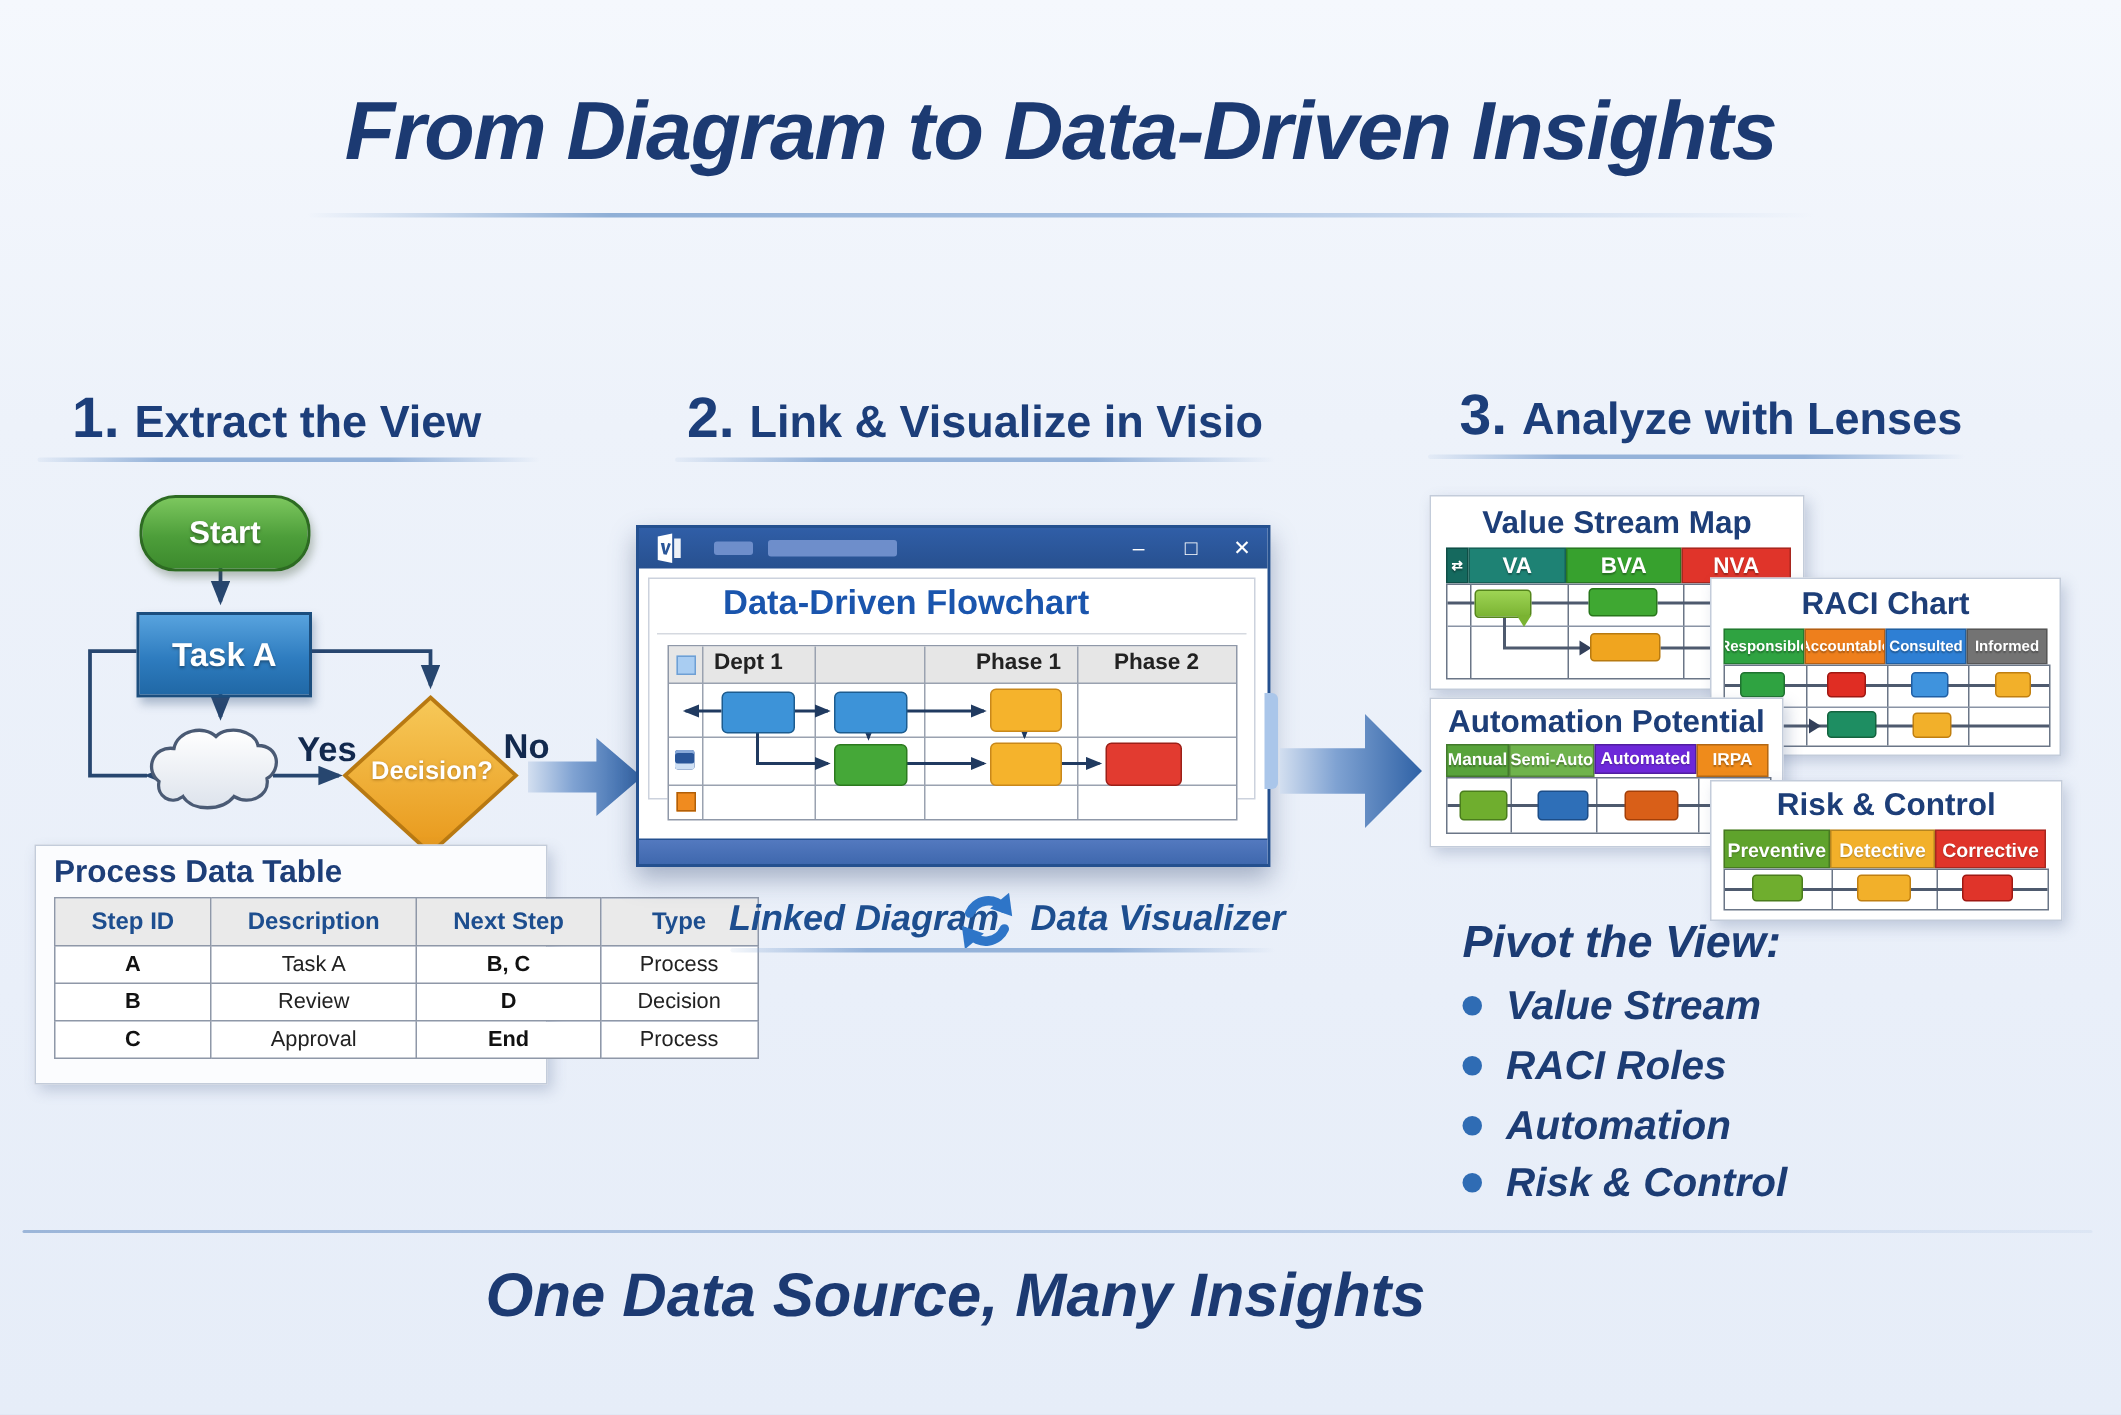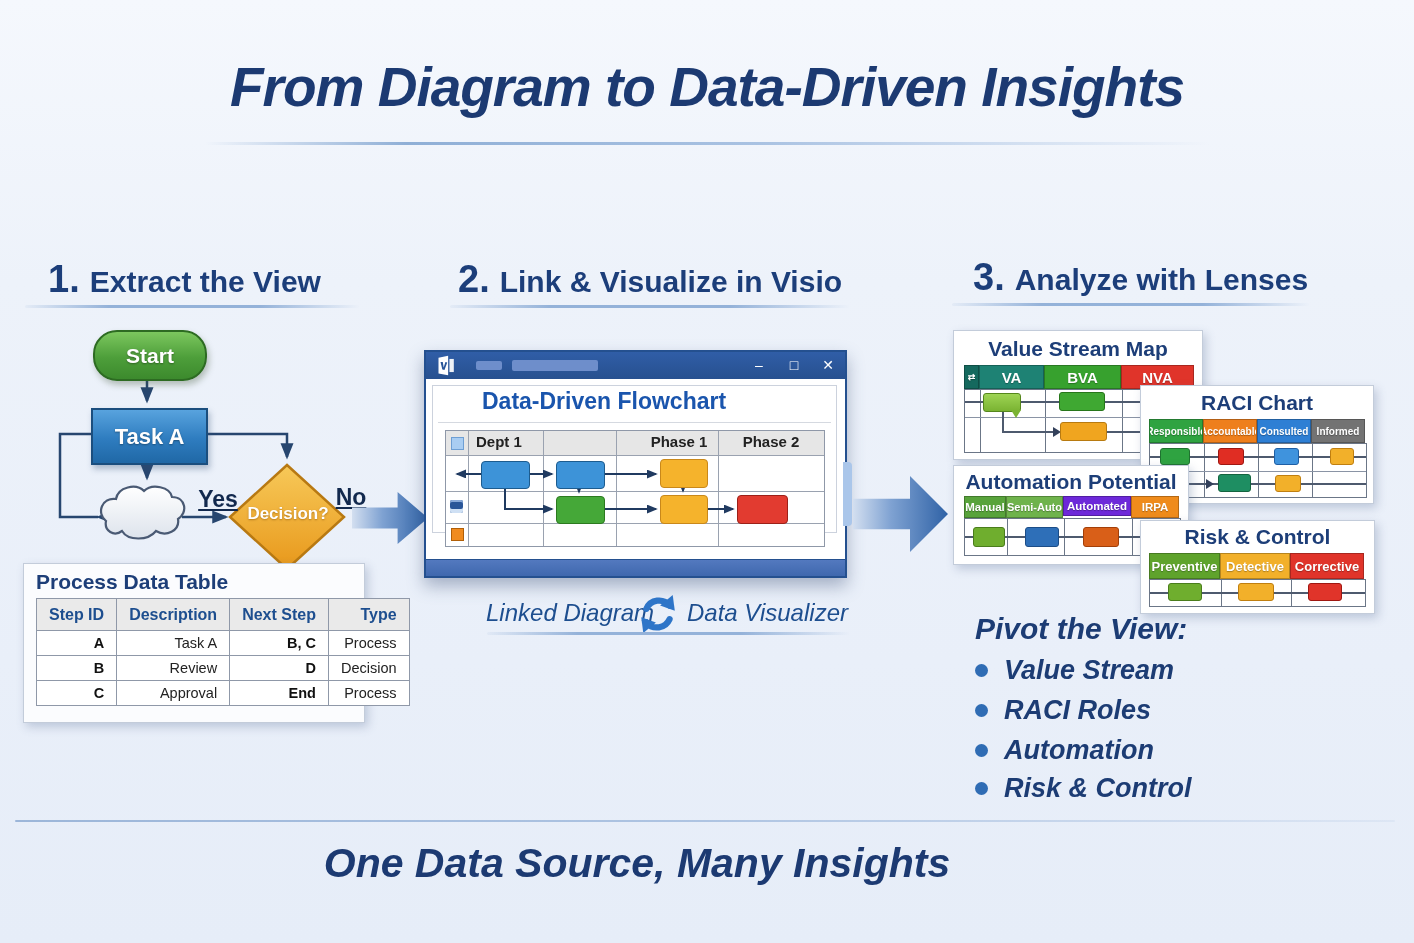--- a/index.html
+++ b/index.html
@@ -20,50 +20,50 @@
   
   .fc-start{left:93px;top:330px;width:110px;height:47px;border-radius:24px;
     background:linear-gradient(180deg,#7cc75e,#4d9e3a 55%,#3c8a2d);border:2px solid #2d6b22;
     color:#fff;font-size:21px;font-weight:bold;display:flex;align-items:center;justify-content:center;
     box-shadow:2px 4px 6px rgba(70,90,60,.35);text-shadow:0 1px 2px rgba(0,0,0,.35);}
   .fc-task{left:91px;top:408px;width:113px;height:53px;
     background:linear-gradient(180deg,#58a3de,#2e7cbf 55%,#2068a6);border:2px solid #1b4e7e;
     color:#fff;font-size:22px;font-weight:bold;display:flex;align-items:center;justify-content:center;
     box-shadow:2px 4px 6px rgba(50,80,120,.35);text-shadow:0 1px 2px rgba(0,0,0,.35);}
   .fc-decision-label{left:232px;top:504px;width:112px;text-align:center;color:#fff;font-size:17px;font-weight:bold;text-shadow:0 1px 2px rgba(120,70,0,.5);}
-  .yn-label{font-size:23px;font-weight:bold;color:#12294e;text-decoration:underline;}
+  .yn-label{font-size:23px;font-weight:bold;color:#12294e;}
   .big-arrow{background:linear-gradient(90deg,#d3dfF0 0%,#7fa2d2 40%,#2f62a6 100%);
     clip-path:polygon(0% 30%,60% 30%,60% 0%,100% 50%,60% 100%,60% 70%,0% 70%);}
   
   .card{background:#fff;border:1px solid #c3ccda;box-shadow:3px 4px 9px rgba(90,110,150,.3);}
   .pdt-card{left:23px;top:563px;width:340px;height:158px;background:#fbfcfe;}
   .pdt-title{position:absolute;left:12px;top:6px;font-size:21px;font-weight:bold;color:#1d3e78;}
   table.pdt{position:absolute;left:12px;top:34px;border-collapse:collapse;table-layout:fixed;}
-  table.pdt th,table.pdt td{border:1px solid #8f98a8;padding:1px 12px;text-align:right;overflow:hidden;white-space:nowrap;}
+  table.pdt th,table.pdt td{border:1px solid #8f98a8;padding:1px 24px;text-align:center;overflow:hidden;white-space:nowrap;}
   table.pdt th{background:#eaeaea;color:#1d4e8f;font-size:16px;height:29px;}
   table.pdt td{font-size:14.5px;color:#222;height:22px;background:#fff;}
   table.pdt td.b{font-weight:bold;color:#111;}
   
   .vwin{left:424px;top:350px;width:419px;height:224px;background:#fff;border:2px solid #24508f;
     box-shadow:0 8px 16px rgba(60,80,120,.4);}
   .vtitlebar{position:absolute;left:0;top:0;right:0;height:27px;background:linear-gradient(180deg,#305ea7,#27508f);}
   .vpill{position:absolute;background:#6e8ecb;border-radius:2px;}
   .vctl{position:absolute;top:2px;color:#fff;font-size:14px;width:22px;text-align:center;line-height:23px;cursor:default;}
   .vpanel{position:absolute;left:6px;top:33px;width:403px;height:146px;border:1px solid #ccd2dd;background:#fff;}
   .vheading{position:absolute;left:56px;top:36px;font-size:23px;font-weight:bold;color:#1a55ad;}
   .vhairline{position:absolute;left:12px;top:70px;width:393px;height:1px;background:#d5d9e0;}
   .vgrid{position:absolute;left:19px;top:78px;width:378px;height:115px;border:1.4px solid #8f98a8;background:#fff;}
   .vgrid .vline{position:absolute;top:0;bottom:0;width:1px;background:#9aa2b0;}
   .vgrid .hline{position:absolute;left:0;right:0;height:1px;background:#9aa2b0;}
   .vhdr{position:absolute;left:0;top:0;right:0;height:24px;background:#e6e6e6;border-bottom:1px solid #9aa2b0;}
   .vhdr-label{position:absolute;top:2px;font-size:15px;font-weight:bold;color:#222;}
   .vshape{position:absolute;border-radius:4px;}
   .vstatus{position:absolute;left:0;right:0;bottom:0;height:16px;background:linear-gradient(180deg,#5379bf,#3f68ae);border-top:1px solid #24508f;}
   .scrollnub{left:843px;top:462px;width:9px;height:64px;background:#aac6ea;border-radius:0 4px 4px 0;}
-  .caption-text{font-size:24px;font-weight:normal;font-style:italic;color:#1d4e8f;white-space:nowrap;}
+  .caption-text{font-size:24px;font-weight:bold;font-style:italic;color:#1d4e8f;white-space:nowrap;}
   
   .lens-title{position:absolute;left:0;right:0;text-align:center;font-size:21px;font-weight:bold;color:#1d3e78;white-space:nowrap;}
   .lhdr{position:absolute;display:flex;align-items:center;justify-content:center;color:#fff;font-weight:bold;box-sizing:border-box;border:1px solid rgba(0,0,0,.25);text-shadow:0 1px 1px rgba(0,0,0,.3);white-space:nowrap;overflow:hidden;}
   .lbody{position:absolute;border:1.4px solid #6b7687;background:#fff;}
   .lv{position:absolute;top:0;bottom:0;width:1px;background:#6b7687;}
   .lh{position:absolute;left:0;right:0;height:1px;background:#6b7687;}
   .cline{position:absolute;background:#4e5a6e;}
   .box{position:absolute;border-radius:3px;box-sizing:border-box;}
   .tri-r{position:absolute;width:0;height:0;border-top:5px solid transparent;border-bottom:5px solid transparent;border-left:8px solid #33405a;}
   

